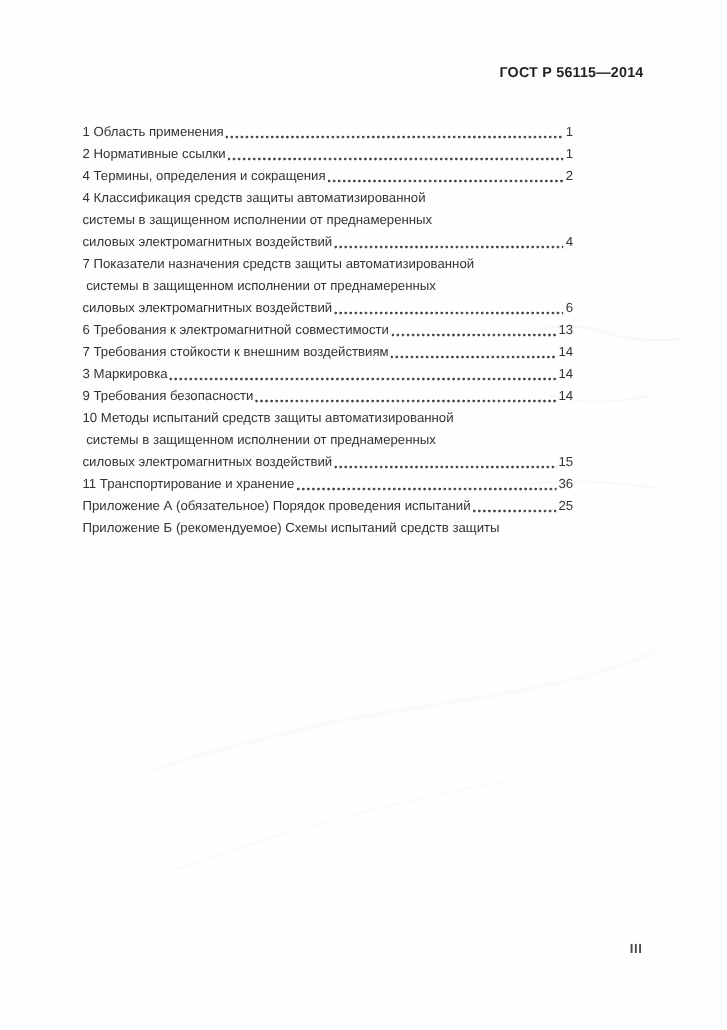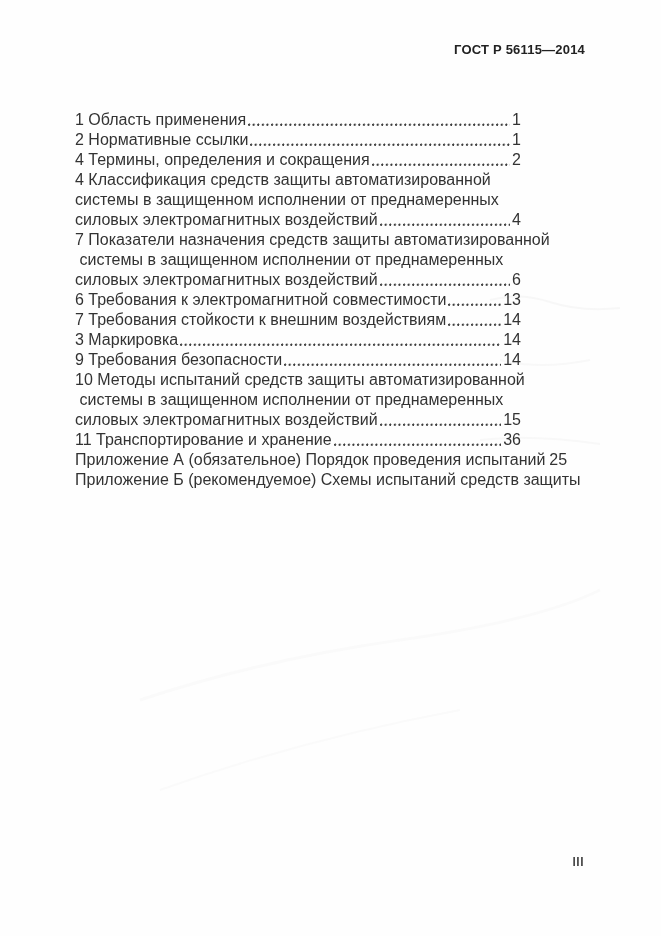--- a/index.html
+++ b/index.html
@@ -15,21 +15,21 @@
     color: #333333;
     overflow: hidden;
   }
   .page {
     position: absolute;
     inset: 0;
     background: #fefefe;
   }
   .doc-header {
     position: absolute;
-    top: 42px;
+    top: 58px;
     right: 76px;
     font-size: 13px;
     font-weight: bold;
     color: #222222;
     letter-spacing: 0.2px;
   }
   .doc-title {
     position: absolute;
     top: 81px;
     left: 75px;
@@ -43,21 +43,21 @@
     position: absolute;
     top: 110px;
     left: 75px;
     width: 446px;
   }
   .toc-row {
     display: flex;
     align-items: stretch;
     height: 20px;
     line-height: 20px;
-    font-size: 16px;
+    font-size: 12px;
     color: #333333;
     white-space: pre;
   }
   .toc-text {
     flex: 0 0 auto;
     white-space: pre;
   }
   .toc-dots {
     flex: 1 1 auto;
     margin: 0 2px 4px 2px;

